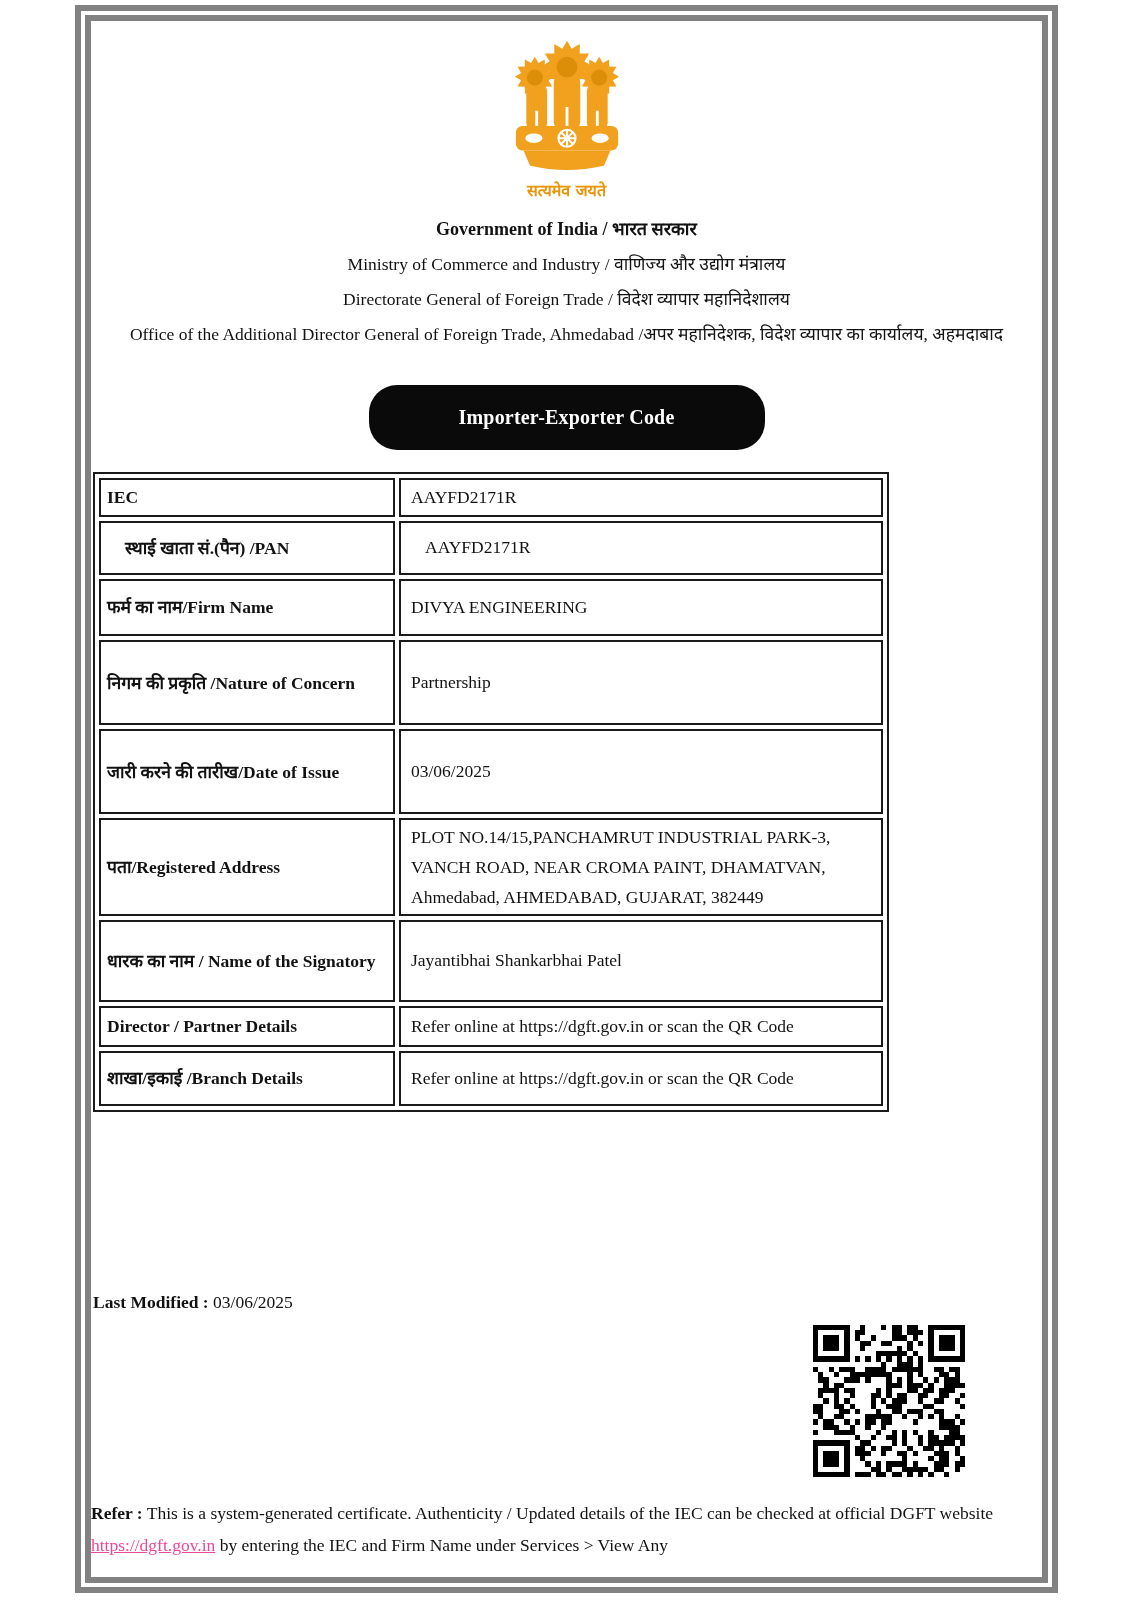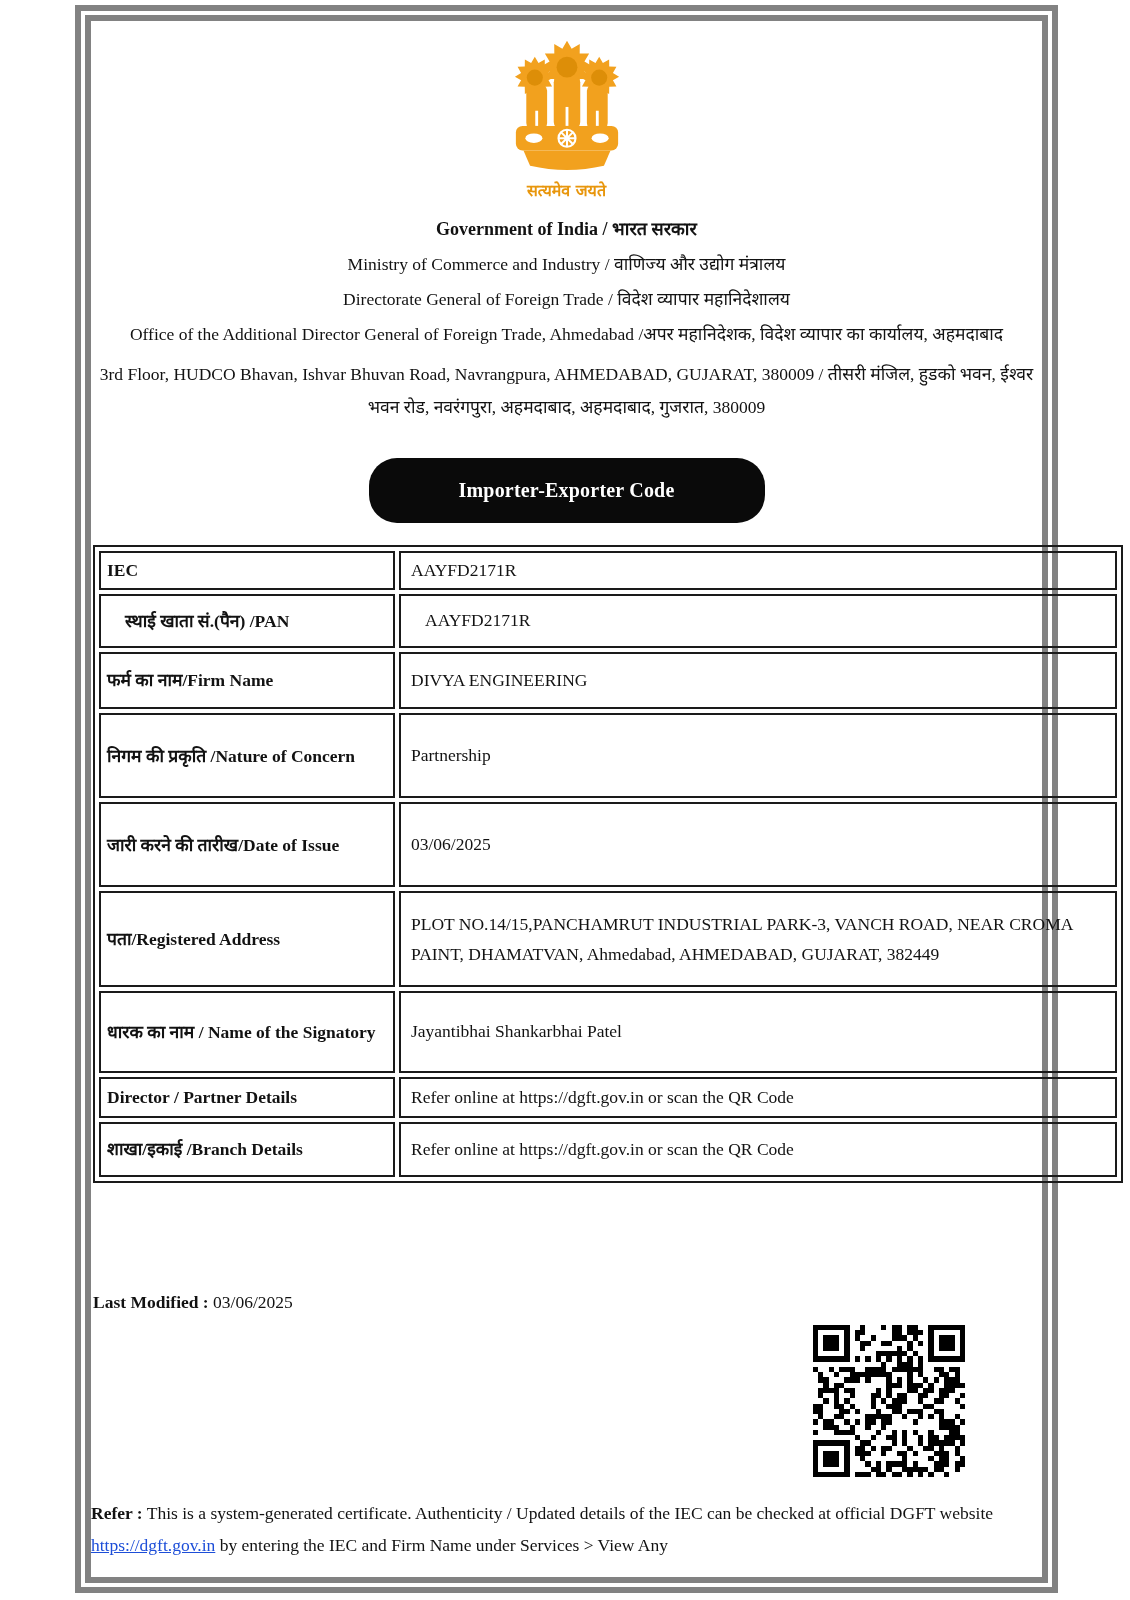--- a/index.html
+++ b/index.html
@@ -34,21 +34,21 @@
     width:396px;height:65px;margin:34px auto 0;
     background:#0a0a0a;color:#ffffff;border-radius:28px;
     display:flex;align-items:center;justify-content:center;
     font-weight:bold;font-size:20px;letter-spacing:.2px;
   }
   .intro{
     text-align:left;width:735px;margin:26px 0 0 92px;
     line-height:30px;font-size:17.5px;
   }
   .cert-table{
-    margin:22px 0 0 2px;width:1030px;
+    margin:22px 0 0 2px;width:796px;
     border:2px solid #1a1a1a;border-collapse:separate;border-spacing:4px;
     text-align:left;font-size:17.5px;font-family:Liberation Serif, serif;
   }
   .cert-table td{border:2px solid #1a1a1a;vertical-align:middle;}
   td.lbl{width:262px;font-weight:bold;padding:2px 6px;line-height:1.3;}
   td.val{padding:2px 10px;line-height:1.55;}
   tr.tall td.lbl{line-height:40px;}
   tr:nth-child(1) td{height:31px;}
   tr:nth-child(2) td{height:46px;padding-left:24px;}
   tr:nth-child(3) td{height:49px;}
@@ -61,21 +61,21 @@
   tr:nth-child(9) td{height:47px;}
   .meta{
     position:absolute;left:2px;top:1252px;text-align:right;
     font-size:17.5px;line-height:31px;
   }
   #qr{position:absolute;left:722px;top:1290px;shape-rendering:crispEdges;}
   .note{
     position:absolute;left:0;top:1462px;width:908px;margin:0;
     text-align:left;font-size:17.5px;line-height:32px;
   }
-  .link{color:#1d4ed8;text-decoration:underline;cursor:pointer;}
+  .link{color:#ec4899;text-decoration:underline;cursor:pointer;}
 </style>
 </head>
 <body>
 
 <div class="frame-outer">
   <div class="frame-inner">
     <div class="content">
 
       <svg id="emblem" viewBox="0 0 160 150" width="152" height="142">
           <polygon points="114.0,23.0 117.9,29.5 124.5,25.8 124.6,33.4 132.2,33.5 128.5,40.1 135.0,44.0 128.5,47.9 132.2,54.5 124.6,54.6 124.5,62.2 117.9,58.5 114.0,65.0 110.1,58.5 103.5,62.2 103.4,54.6 95.8,54.5 99.5,47.9 93.0,44.0 99.5,40.1 95.8,33.5 103.4,33.4 103.5,25.8 110.1,29.5" fill="#f2a11e"></polygon>
@@ -114,21 +114,20 @@
           <ellipse cx="115" cy="109" rx="9" ry="5"></ellipse>
         </g>
       </svg>
 
       <div class="motto">सत्यमेव जयते</div>
 
       <div class="hline bold">Government of India / भारत सरकार</div>
       <div class="hline">Ministry of Commerce and Industry / वाणिज्य और उद्योग मंत्रालय</div>
       <div class="hline">Directorate General of Foreign Trade / विदेश व्यापार महानिदेशालय</div>
       <div class="hline office">Office of the Additional Director General of Foreign Trade, Ahmedabad /अपर महानिदेशक, विदेश व्यापार का कार्यालय, अहमदाबाद</div>
-      <div class="hline addr">3rd Floor, HUDCO Bhavan, Ishvar Bhuvan Road, Navrangpura, AHMEDABAD, GUJARAT, 380009  / तीसरी मंजिल, हुडको भवन, ईश्वर भवन रोड, नवरंगपुरा, अहमदाबाद, अहमदाबाद, गुजरात, 380009</div>
 
       <div class="badge">
         <span>Importer-Exporter Code</span>
       </div>
 
 
       <table class="cert-table">
         <tbody>
           <tr>
             <td class="lbl">IEC</td>

